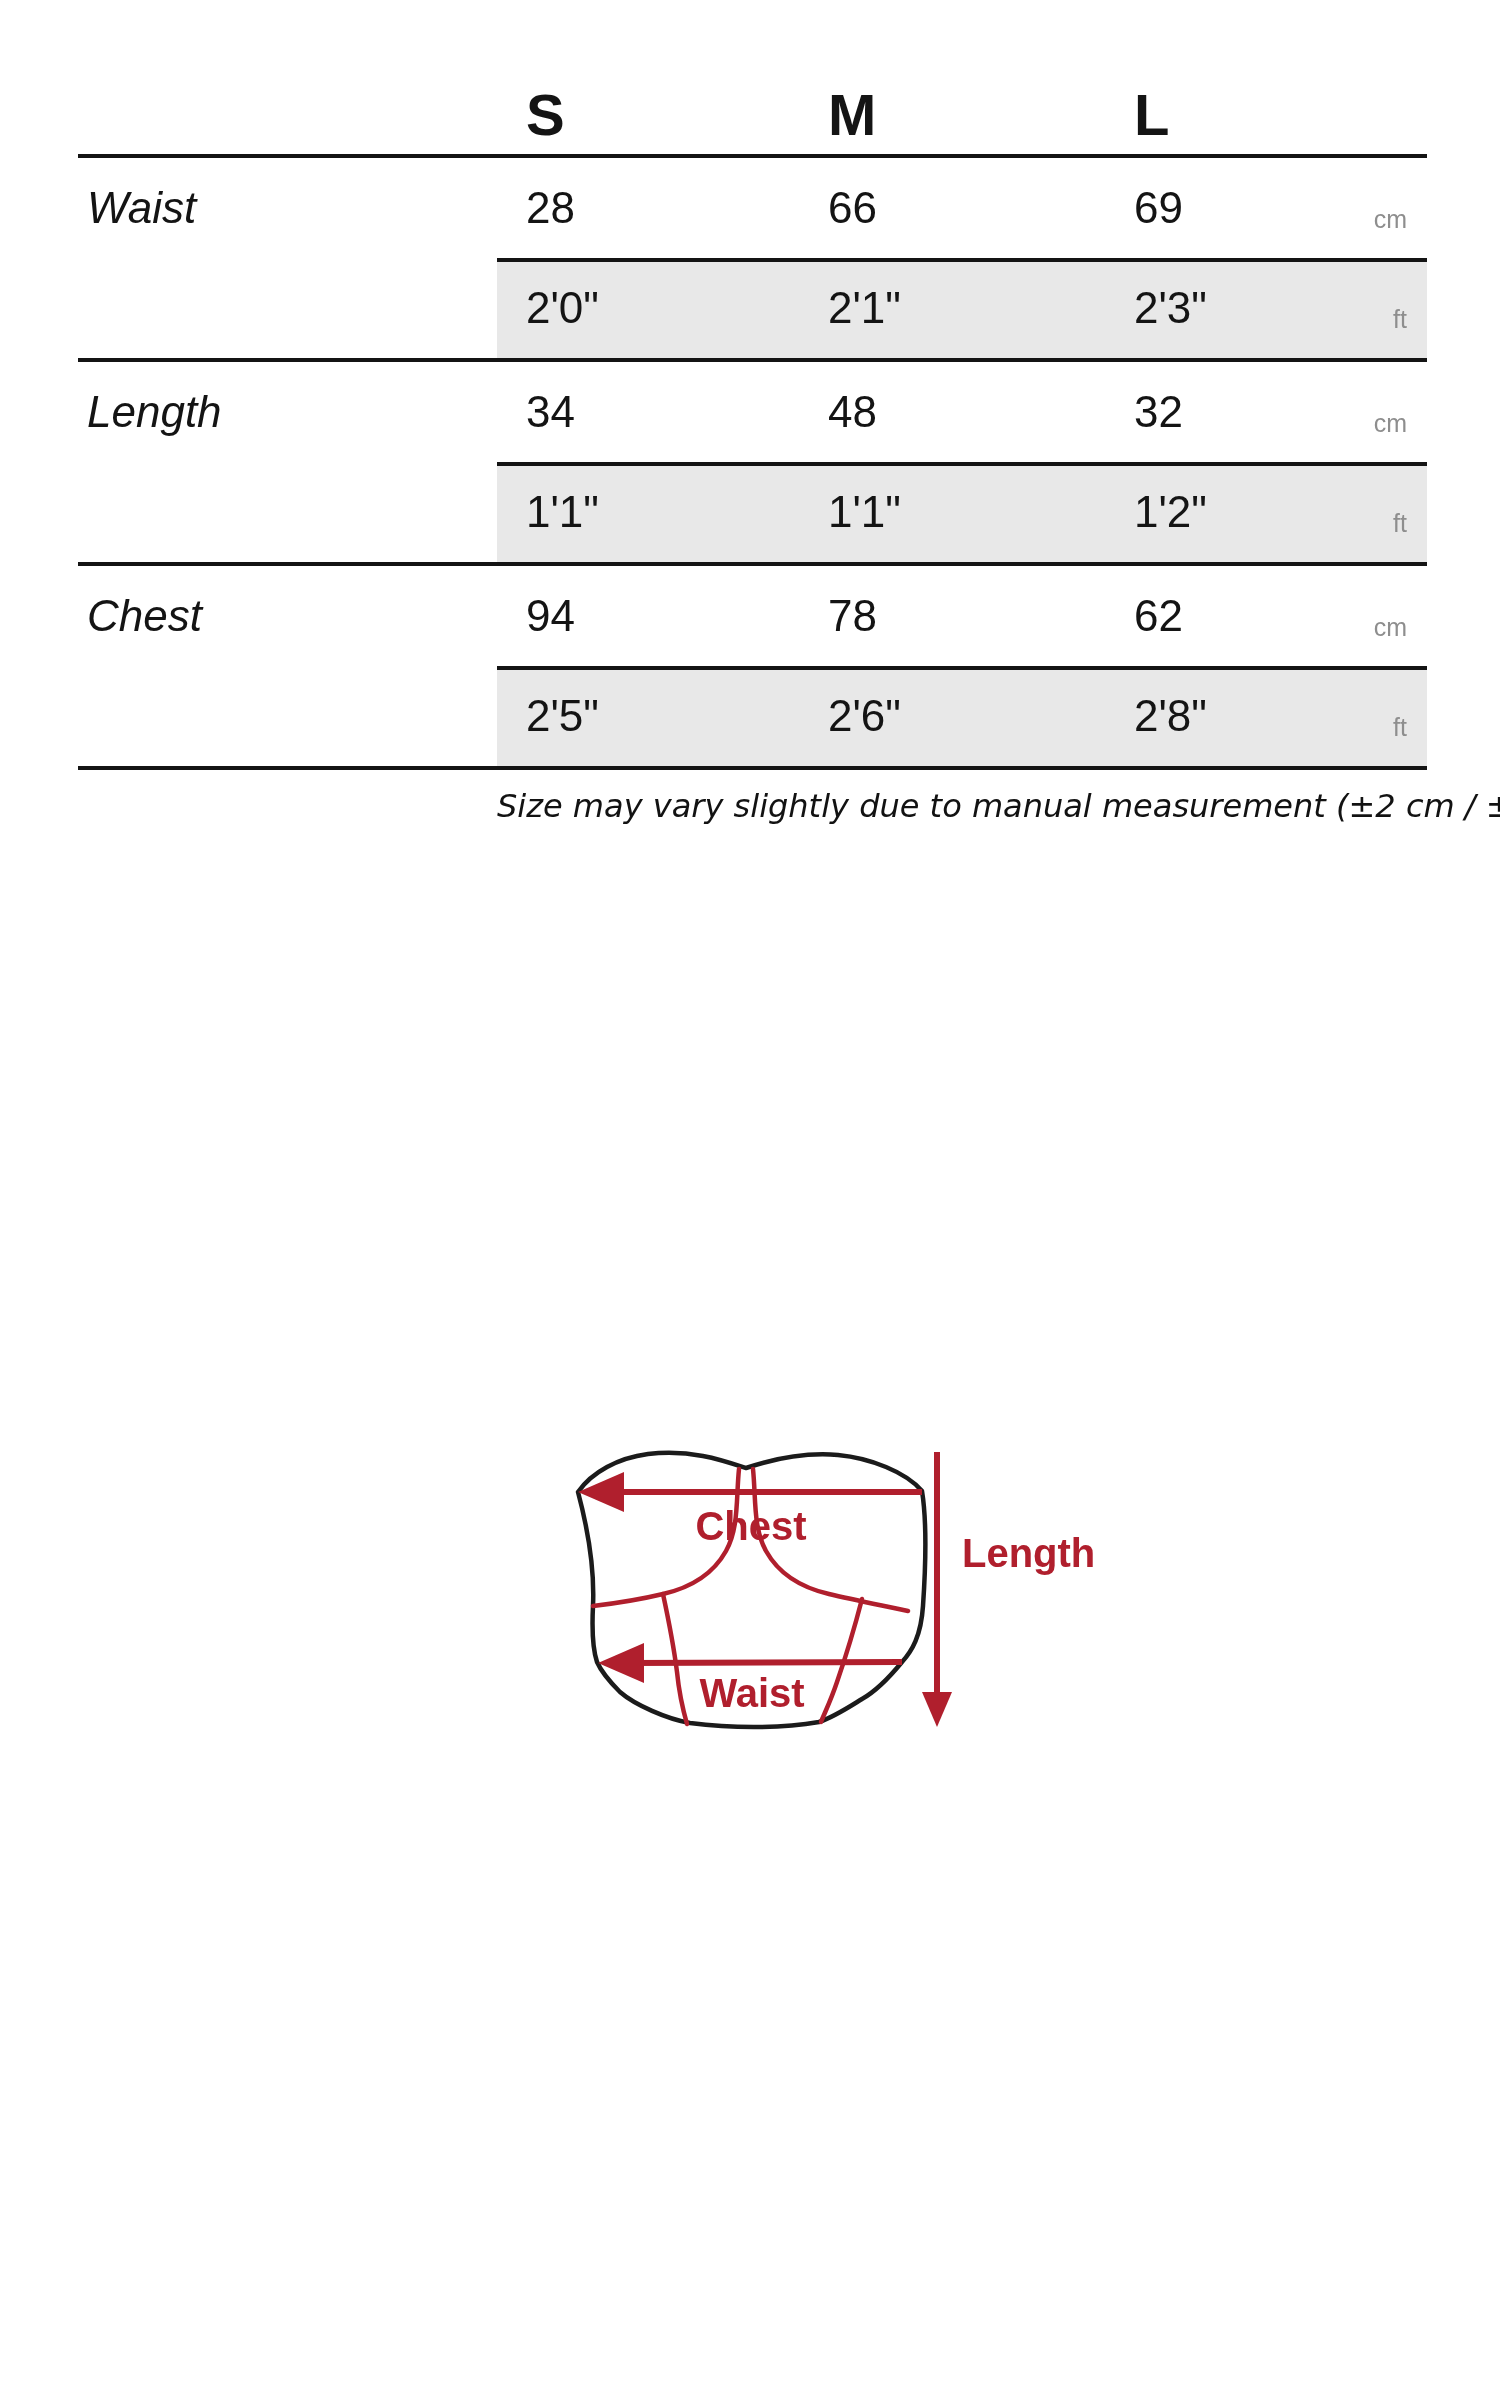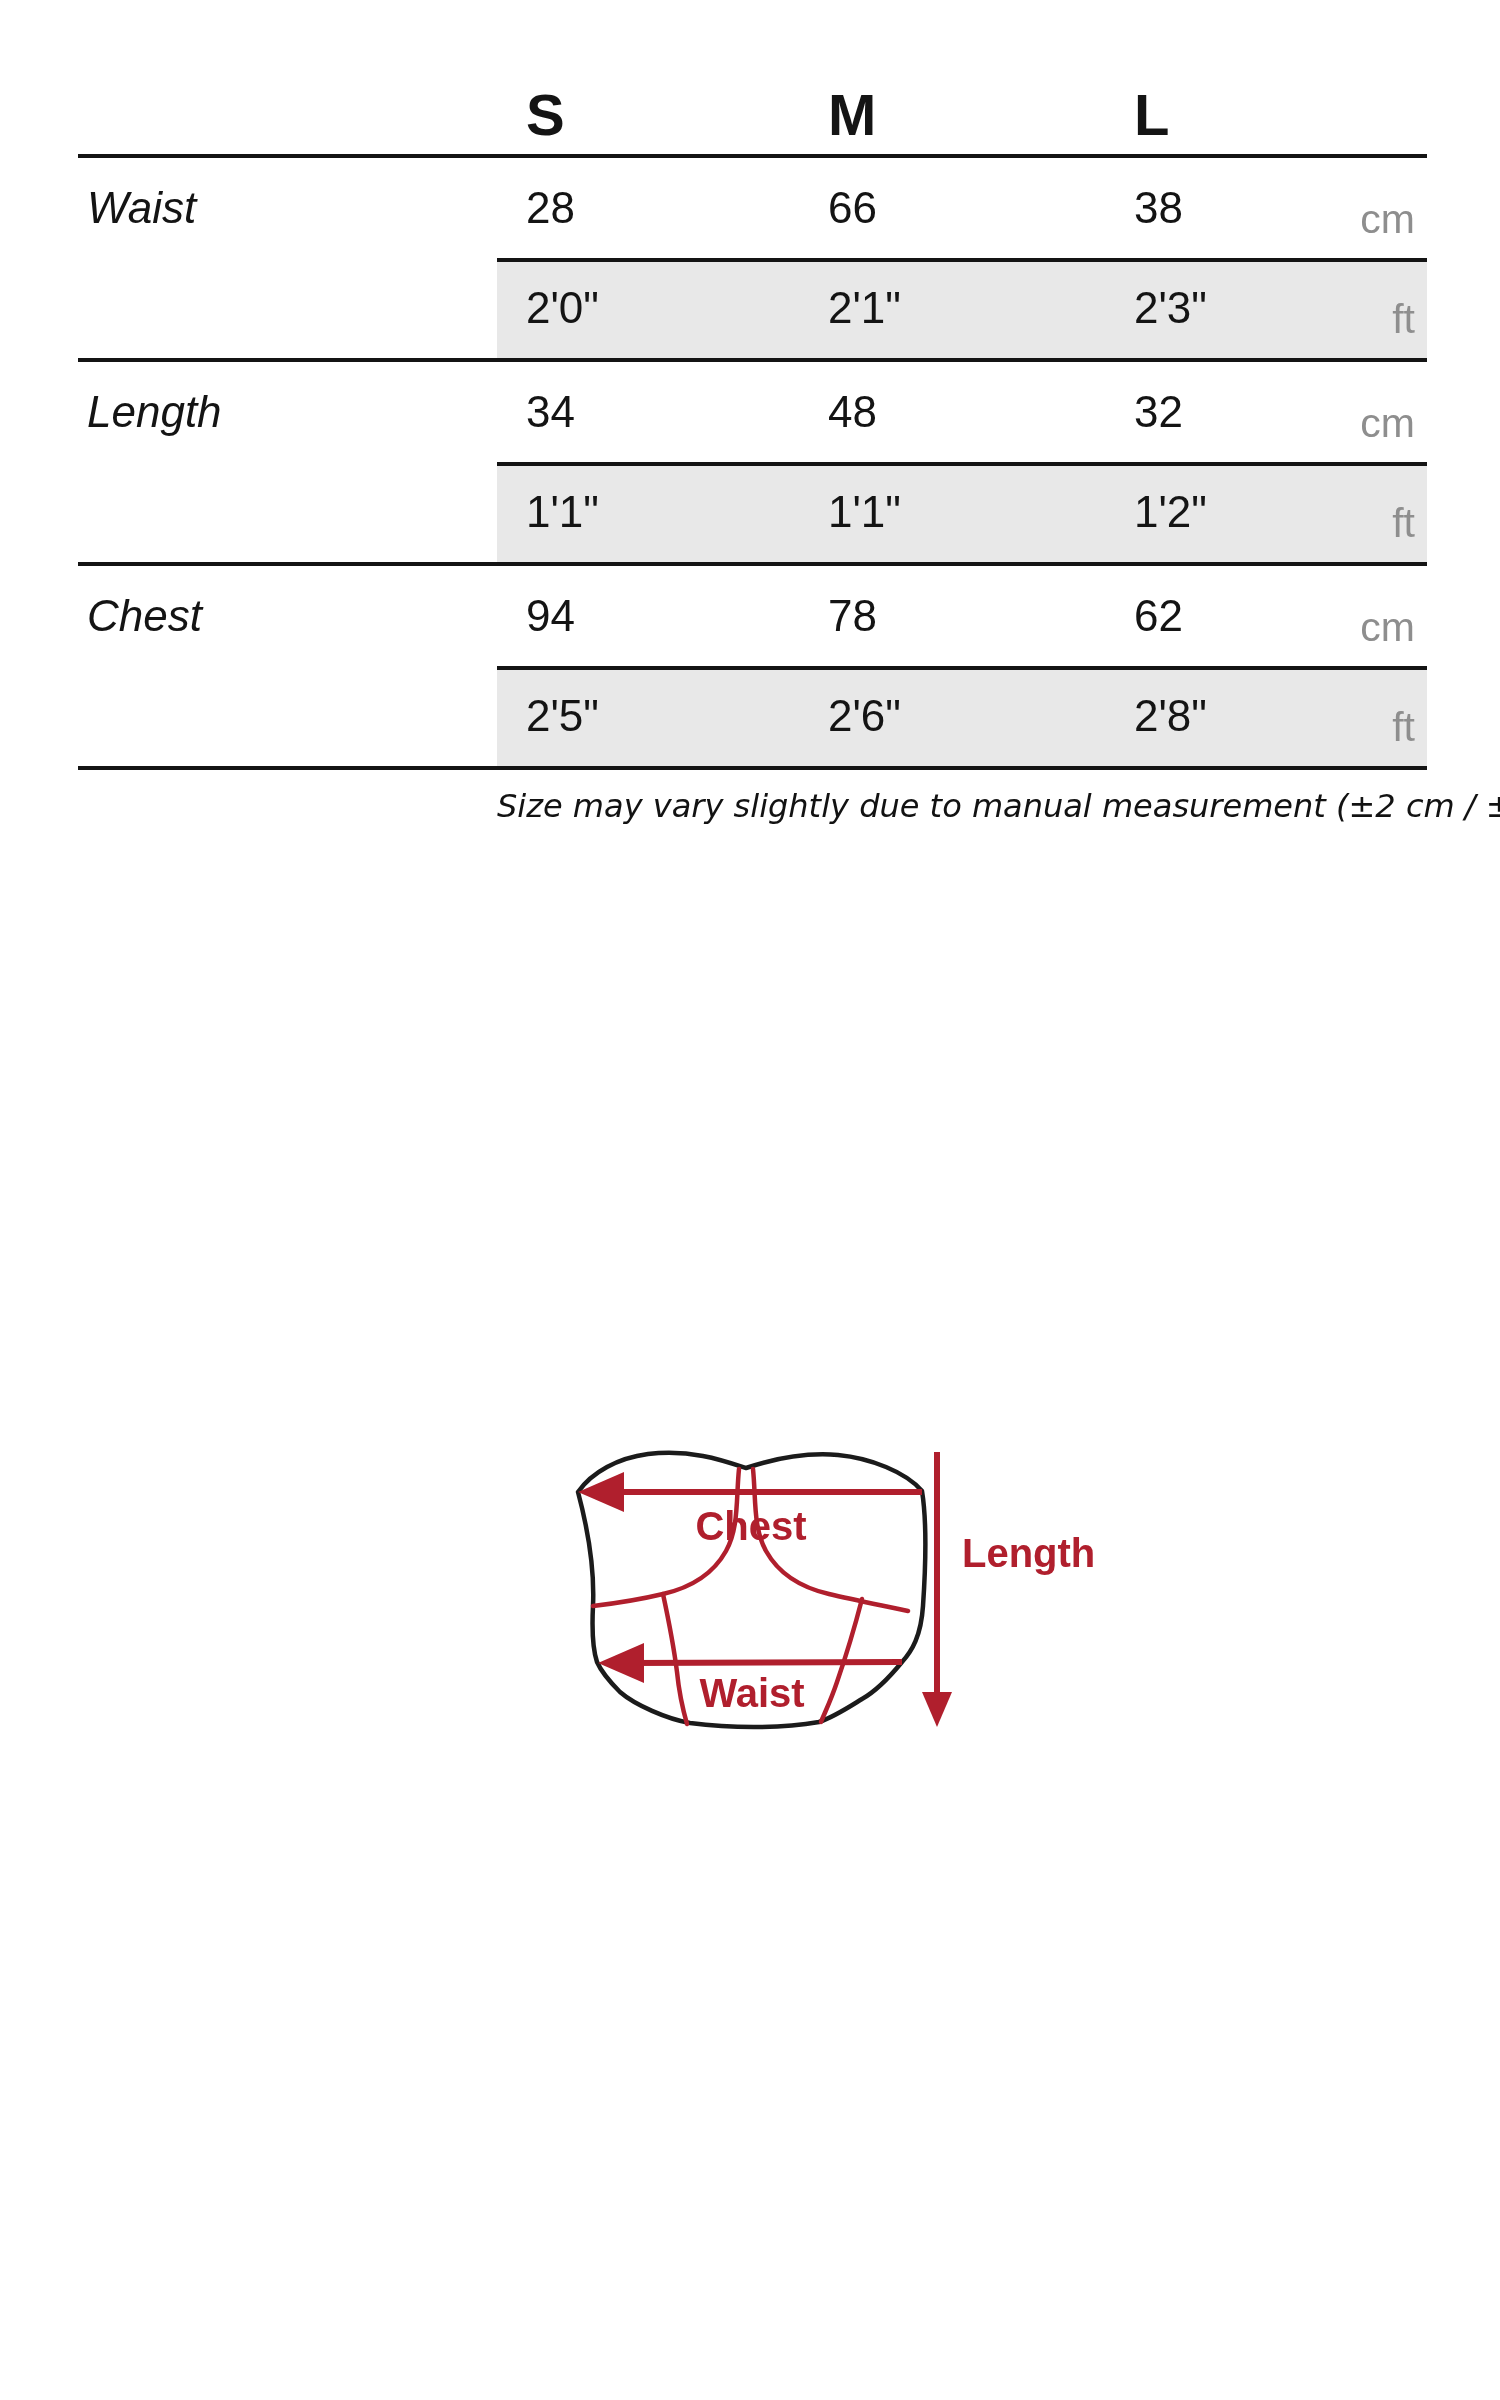--- a/index.html
+++ b/index.html
@@ -13,21 +13,21 @@
     position:relative;width:1500px;height:2400px;background:#fff;overflow:hidden;
     font-family:"Liberation Sans",sans-serif;color:var(--ink);
   }
   .size-table{position:absolute;left:78px;top:0;width:1349px;}
   .thead{position:relative;height:154px;border-bottom:4px solid var(--ink);}
   .thead .col{position:absolute;bottom:10px;font-weight:bold;font-size:58px;line-height:1;}
   .x1{left:448px}.x2{left:750px}.x3{left:1056px}
   .row{position:relative;height:100px;}
   .cell{position:absolute;top:0;height:100px;line-height:100px;font-size:44px;white-space:nowrap;z-index:1;}
   .rowlabel{left:9px;font-style:italic;}
-  .unit{right:12px;font-size:41px;color:var(--unitgray);transform:translateY(11px);z-index:1;}
+  .unit{right:20px;font-size:25px;color:var(--unitgray);transform:translateY(11px);z-index:1;}
   .band{position:absolute;left:419px;right:0;top:0;bottom:0;background:var(--band);
         border-top:4px solid var(--ink);box-sizing:border-box;z-index:0;}
   .rule{height:4px;background:var(--ink);}
   .note{
     position:relative;margin-top:16px;margin-left:419px;width:930px;text-align:center;
     font-family:"DejaVu Sans","Liberation Sans",sans-serif;
     font-style:italic;font-size:32px;line-height:1.3;color:#121212;white-space:nowrap;
   }
   .diagram{position:absolute;left:540px;top:1410px;}
   .outline{fill:none;stroke:#1B1B1B;stroke-width:4.5;stroke-linecap:round;stroke-linejoin:round;}
@@ -46,21 +46,21 @@
     <div class="thead">
       <span class="col x1">S</span>
       <span class="col x2">M</span>
       <span class="col x3">L</span>
     </div>
 
     <div class="row">
       <span class="cell rowlabel">Waist</span>
       <span class="cell x1">28</span>
       <span class="cell x2">66</span>
-      <span class="cell x3">38</span>
+      <span class="cell x3">69</span>
       <span class="cell unit">cm</span>
     </div>
     <div class="row">
       <span class="band"></span>
       <span class="cell x1">2'0"</span>
       <span class="cell x2">2'1"</span>
       <span class="cell x3">2'3"</span>
       <span class="cell unit">ft</span>
     </div>
     <div class="rule"></div>

